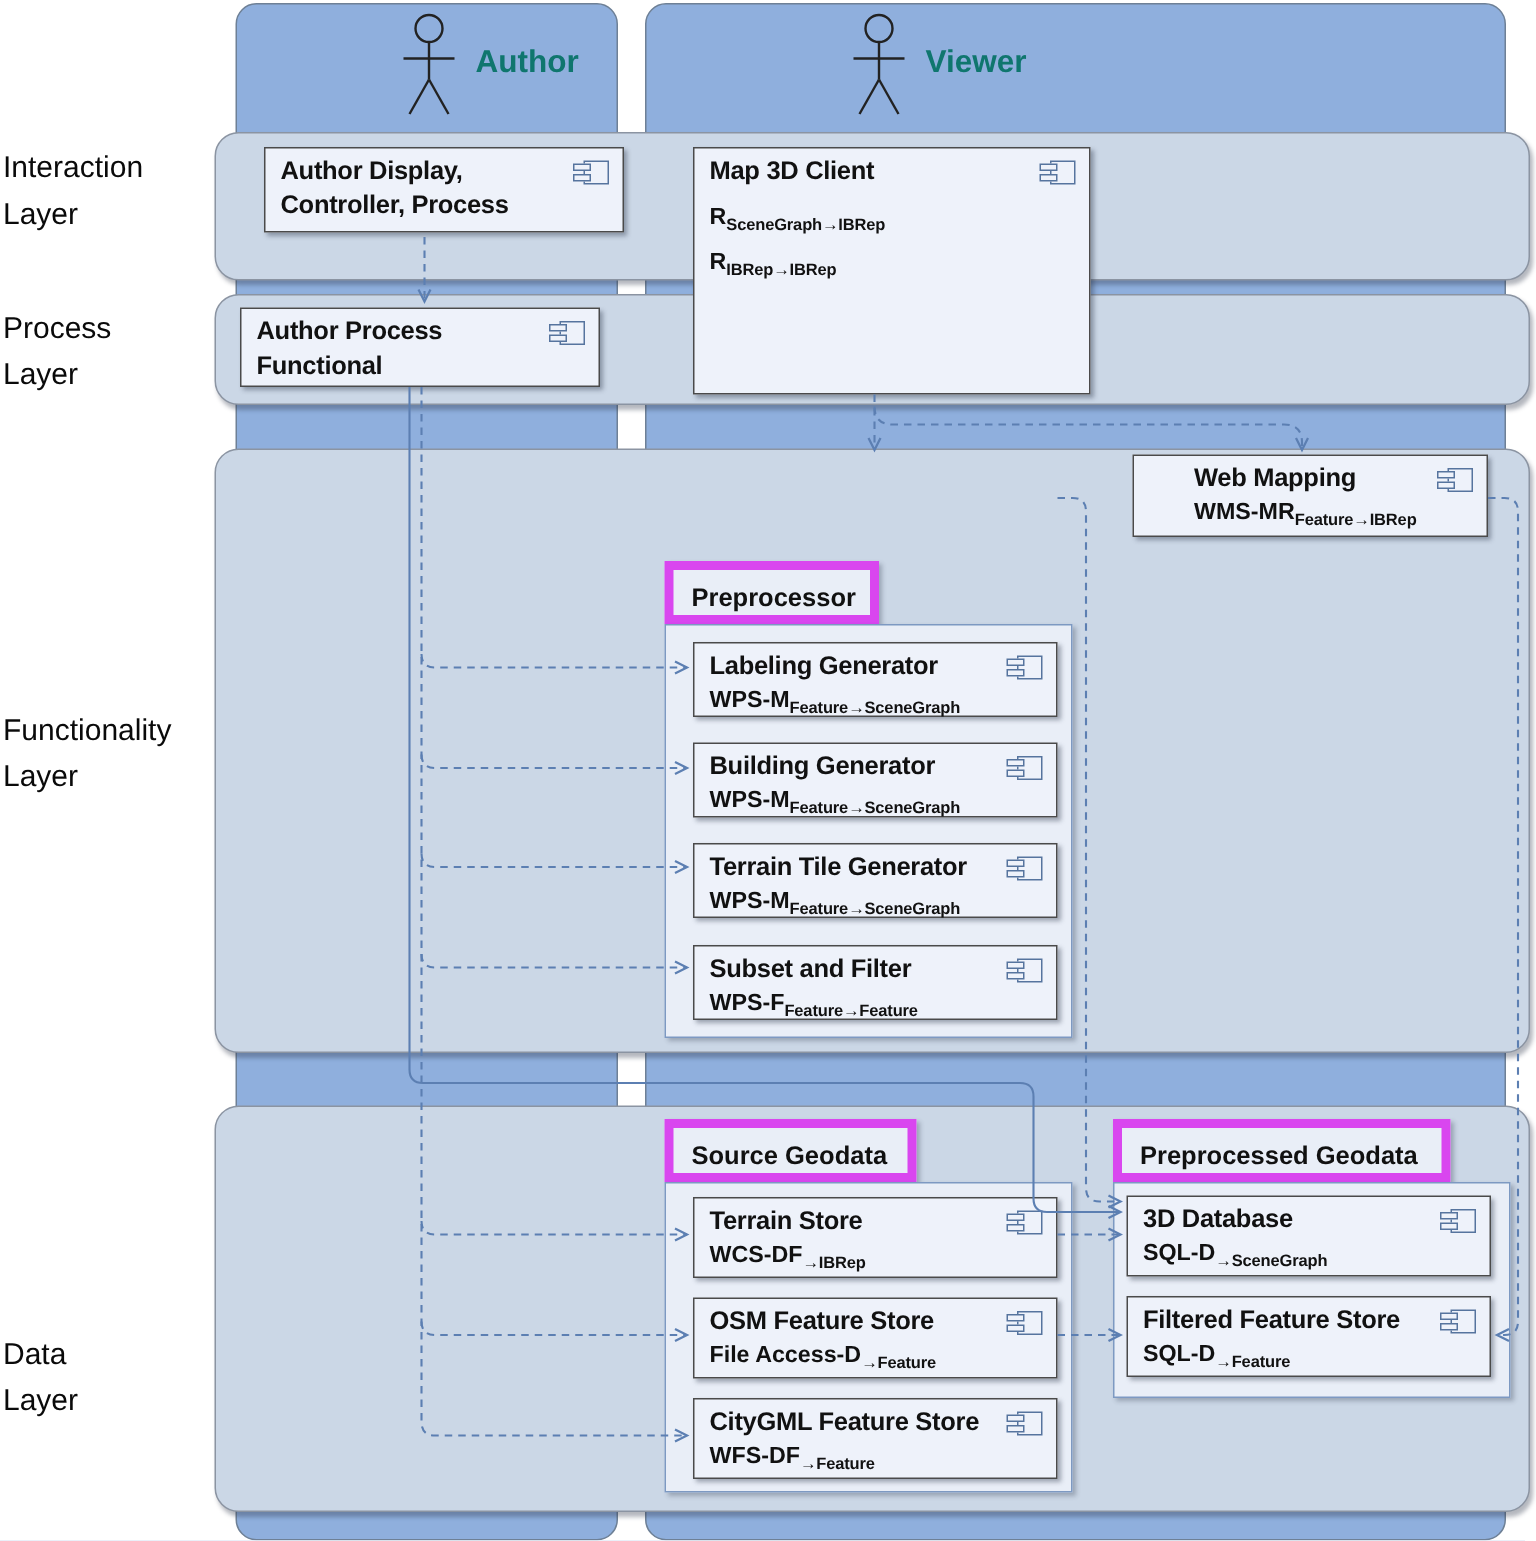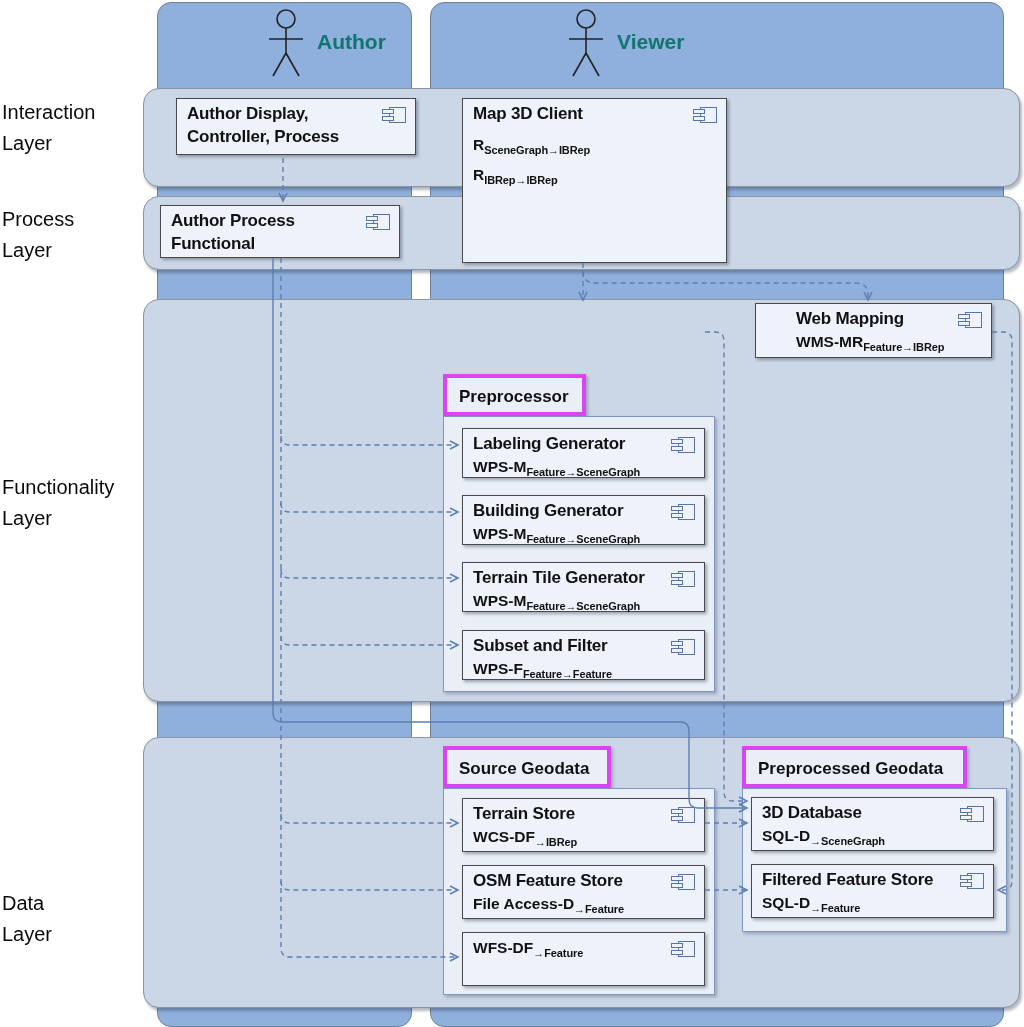--- a/index.html
+++ b/index.html
@@ -25,21 +25,21 @@
     font-size:20px; line-height:1.55; color:#0a0a0a; white-space:normal;
   }
   
   .lane-head{ position:absolute; top:4px; height:80px; }
   .lane-head .actor{ position:absolute; top:4px; }
   .lane-head .lane-name{
     position:absolute; top:26px; font-size:21px; font-weight:bold; color:#0f766e;text-align:right;
   }
   
   .group-tab{
-    position:absolute; background:#E9EEF7; border:4px solid #d946ef;
+    position:absolute; background:#E9EEF7; border:6px solid #d946ef;
     box-shadow:2px 2px 3px rgba(40,50,70,.3);
     font-size:17px; font-weight:bold; padding:9px 0 0 12px; box-sizing:border-box;
   }
   .group-body{
     position:absolute; background:#E9EEF7; border:1px solid #7D99C2;
     box-shadow:2px 2px 3px rgba(40,50,70,.3);
   }
   
   .comp{
     position:absolute; background:#EEF2FA; border:1.5px solid #4A4A4A;
@@ -176,20 +176,21 @@
   </div>
 
   <div class="comp z5" style="left:462px;top:865px;width:243px;height:54px;">
     <span class="cicon"></span>
     <div class="title">OSM Feature Store</div>
     <div class="op"><span>File Access-D</span><sub>→Feature</sub></div>
   </div>
 
   <div class="comp z5" style="left:462px;top:932px;width:243px;height:54px;">
     <span class="cicon"></span>
+    <div class="title">CityGML Feature Store</div>
     <div class="op"><span>WFS-DF</span><sub>→Feature</sub></div>
   </div>
 
   <div class="comp z5" style="left:751px;top:797px;width:243px;height:54px;">
     <span class="cicon"></span>
     <div class="title">3D Database</div>
     <div class="op"><span>SQL-D</span><sub>→SceneGraph</sub></div>
   </div>
 
   <div class="comp z5" style="left:751px;top:864px;width:243px;height:54px;">

